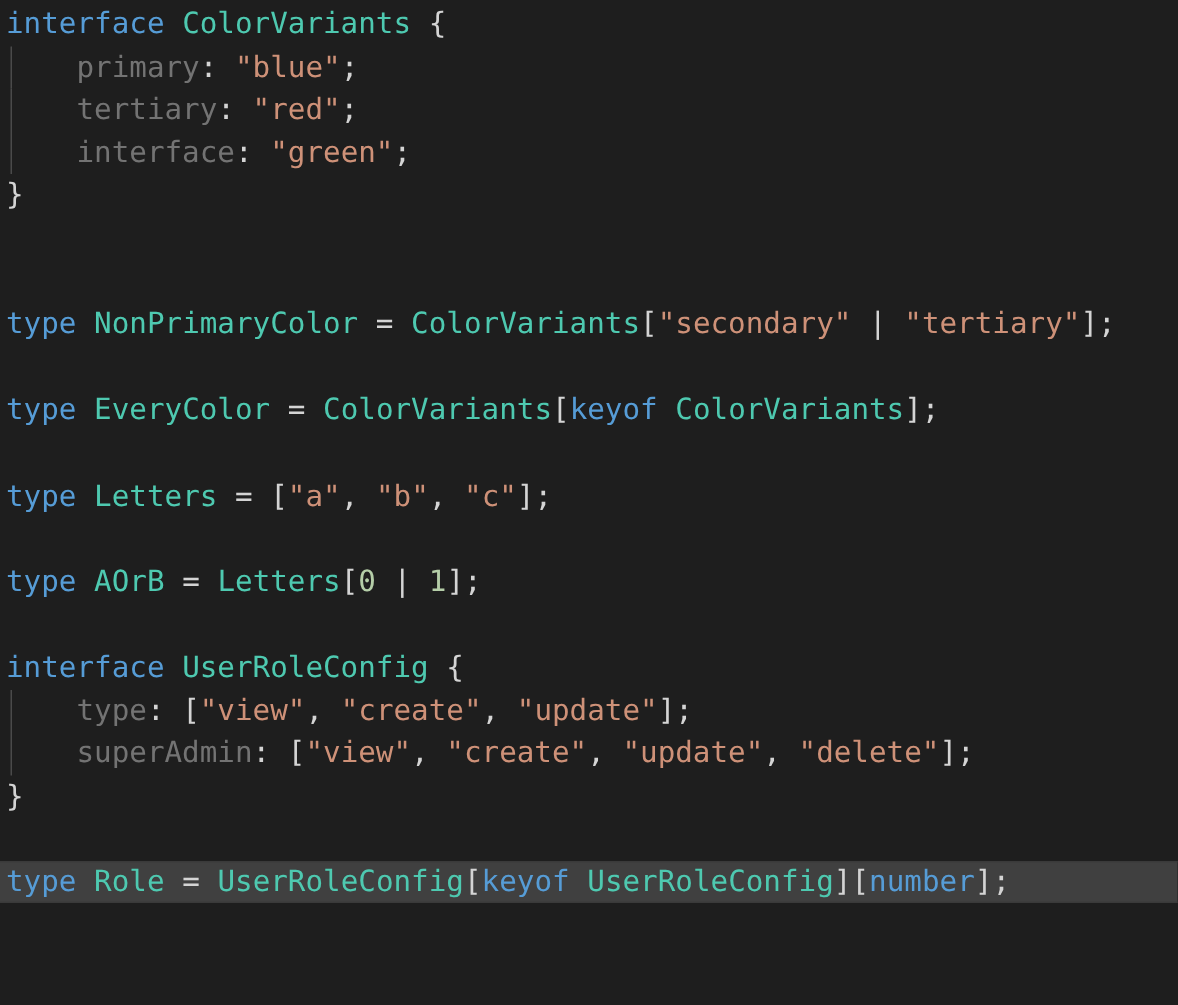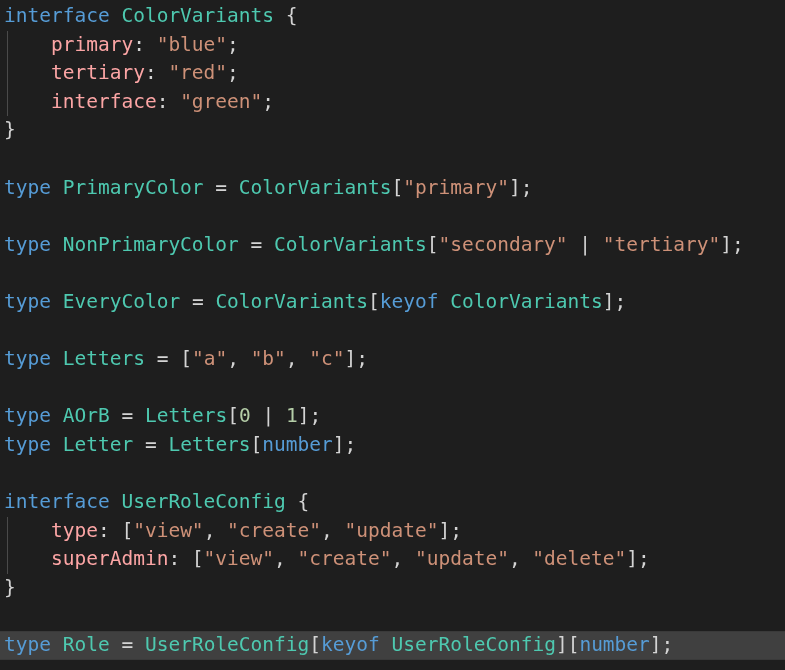--- a/index.html
+++ b/index.html
@@ -53,46 +53,44 @@
   .line.current {
     background: #404040;
     box-shadow: inset 0 1px 0 #3a3a3a, inset 0 -1px 0 #3a3a3a;
   }
   .line.blank { }
 
   
   .kw   { color: #569cd6; }   
   .typ  { color: #4ec9b0; }   
   .str  { color: #ce9178; }   
-  .prop { color: #fca5a5; }   
+  .prop { color: #737373; }   
   .pun  { color: #d4d4d4; }   
   .op   { color: #d4d4d4; }   
   .num  { color: #b5cea8; }   
 </style>
 </head>
 <body>
 
 <div id="editor">
   <div class="code-area" id="code-area">
       <div class="line"><span class="txt"><span class="kw">interface</span><span class="pun"> </span><span class="typ">ColorVariants</span><span class="pun"> </span><span class="pun">{</span></span></div>
       <div class="line guide"><span class="txt"><span class="pun">    </span><span class="prop">primary</span><span class="pun">: </span><span class="str">"blue"</span><span class="pun">;</span></span></div>
       <div class="line guide"><span class="txt"><span class="pun">    </span><span class="prop">tertiary</span><span class="pun">: </span><span class="str">"red"</span><span class="pun">;</span></span></div>
       <div class="line guide"><span class="txt"><span class="pun">    </span><span class="prop">interface</span><span class="pun">: </span><span class="str">"green"</span><span class="pun">;</span></span></div>
       <div class="line"><span class="txt"><span class="pun">}</span></span></div>
       <div class="line blank"><span class="txt"></span></div>
-      <div class="line"><span class="txt"><span class="kw">type</span><span class="pun"> </span><span class="typ">PrimaryColor</span><span class="pun"> </span><span class="op">=</span><span class="pun"> </span><span class="typ">ColorVariants</span><span class="pun">[</span><span class="str">"primary"</span><span class="pun">]</span><span class="pun">;</span></span></div>
       <div class="line blank"><span class="txt"></span></div>
       <div class="line"><span class="txt"><span class="kw">type</span><span class="pun"> </span><span class="typ">NonPrimaryColor</span><span class="pun"> </span><span class="op">=</span><span class="pun"> </span><span class="typ">ColorVariants</span><span class="pun">[</span><span class="str">"secondary"</span><span class="pun"> </span><span class="op">|</span><span class="pun"> </span><span class="str">"tertiary"</span><span class="pun">]</span><span class="pun">;</span></span></div>
       <div class="line blank"><span class="txt"></span></div>
       <div class="line"><span class="txt"><span class="kw">type</span><span class="pun"> </span><span class="typ">EveryColor</span><span class="pun"> </span><span class="op">=</span><span class="pun"> </span><span class="typ">ColorVariants</span><span class="pun">[</span><span class="kw">keyof</span><span class="pun"> </span><span class="typ">ColorVariants</span><span class="pun">]</span><span class="pun">;</span></span></div>
       <div class="line blank"><span class="txt"></span></div>
       <div class="line"><span class="txt"><span class="kw">type</span><span class="pun"> </span><span class="typ">Letters</span><span class="pun"> </span><span class="op">=</span><span class="pun"> </span><span class="pun">[</span><span class="str">"a"</span><span class="pun">, </span><span class="str">"b"</span><span class="pun">, </span><span class="str">"c"</span><span class="pun">]</span><span class="pun">;</span></span></div>
       <div class="line blank"><span class="txt"></span></div>
       <div class="line"><span class="txt"><span class="kw">type</span><span class="pun"> </span><span class="typ">AOrB</span><span class="pun"> </span><span class="op">=</span><span class="pun"> </span><span class="typ">Letters</span><span class="pun">[</span><span class="num">0</span><span class="pun"> </span><span class="op">|</span><span class="pun"> </span><span class="num">1</span><span class="pun">]</span><span class="pun">;</span></span></div>
-      <div class="line"><span class="txt"><span class="kw">type</span><span class="pun"> </span><span class="typ">Letter</span><span class="pun"> </span><span class="op">=</span><span class="pun"> </span><span class="typ">Letters</span><span class="pun">[</span><span class="kw">number</span><span class="pun">]</span><span class="pun">;</span></span></div>
       <div class="line blank"><span class="txt"></span></div>
       <div class="line"><span class="txt"><span class="kw">interface</span><span class="pun"> </span><span class="typ">UserRoleConfig</span><span class="pun"> </span><span class="pun">{</span></span></div>
       <div class="line guide"><span class="txt"><span class="pun">    </span><span class="prop">type</span><span class="pun">: </span><span class="pun">[</span><span class="str">"view"</span><span class="pun">, </span><span class="str">"create"</span><span class="pun">, </span><span class="str">"update"</span><span class="pun">]</span><span class="pun">;</span></span></div>
       <div class="line guide"><span class="txt"><span class="pun">    </span><span class="prop">superAdmin</span><span class="pun">: </span><span class="pun">[</span><span class="str">"view"</span><span class="pun">, </span><span class="str">"create"</span><span class="pun">, </span><span class="str">"update"</span><span class="pun">, </span><span class="str">"delete"</span><span class="pun">]</span><span class="pun">;</span></span></div>
       <div class="line"><span class="txt"><span class="pun">}</span></span></div>
       <div class="line blank"><span class="txt"></span></div>
       <div class="line current"><span class="txt"><span class="kw">type</span><span class="pun"> </span><span class="typ">Role</span><span class="pun"> </span><span class="op">=</span><span class="pun"> </span><span class="typ">UserRoleConfig</span><span class="pun">[</span><span class="kw">keyof</span><span class="pun"> </span><span class="typ">UserRoleConfig</span><span class="pun">]</span><span class="pun">[</span><span class="kw">number</span><span class="pun">]</span><span class="pun">;</span></span></div>
     </div>
 </div>
 

